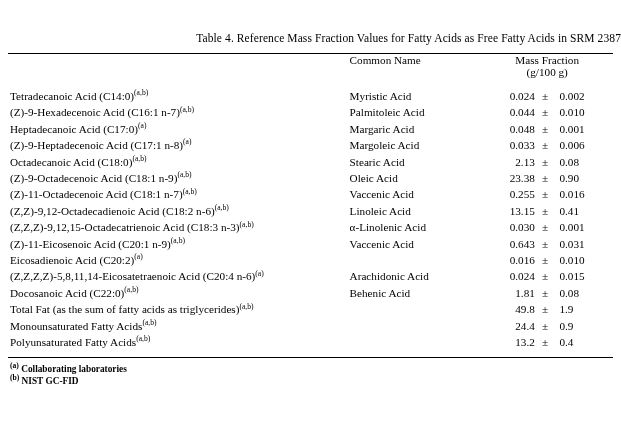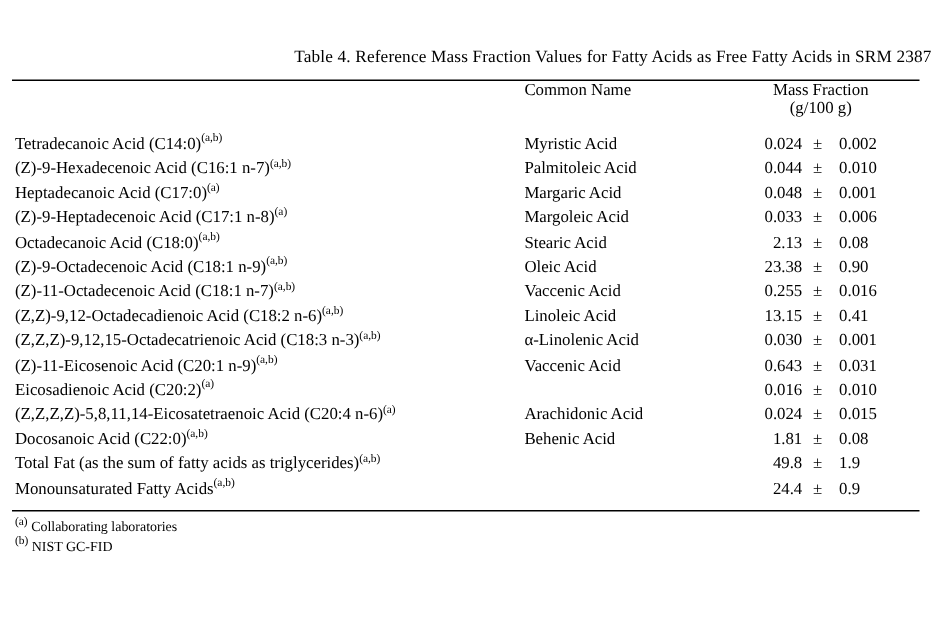--- a/index.html
+++ b/index.html
@@ -76,20 +76,21 @@
   sup {
     font-size: 7.6px;
     vertical-align: super;
     line-height: 0;
     margin-top: 38px;
   }
   .footnotes {
     margin: 5px 10px 0 10px;
     font-size: 9.3px;
     line-height: 12.5px;
+    font-weight: bold;
   }
   .footnotes div {
     white-space: nowrap;
   }
   .fn-mark {
     font-size: 7.6px;
     vertical-align: super;
     line-height: 0;
   }
   .pm { font-family: "Liberation Serif", serif; }
@@ -225,20 +226,27 @@
           <td class="col-pm pm">±</td>
           <td class="col-unc">1.9</td>
         </tr>
         <tr class="body-row">
           <td>Monounsaturated Fatty Acids<sup>(a,b)</sup></td>
           <td></td>
           <td class="col-val">24.4</td>
           <td class="col-pm pm">±</td>
           <td class="col-unc">0.9</td>
         </tr>
+        <tr class="body-row">
+          <td>Polyunsaturated Fatty Acids<sup>(a,b)</sup></td>
+          <td></td>
+          <td class="col-val">13.2</td>
+          <td class="col-pm pm">±</td>
+          <td class="col-unc">0.4</td>
+        </tr>
       </tbody>
   </table>
 
   <hr class="rule bottom" style="margin-top:6px">
 
   <div class="footnotes" id="footnotes">
       <div><span class="fn-mark">(a)</span><span> Collaborating laboratories</span></div>
       <div><span class="fn-mark">(b)</span><span> NIST GC-FID</span></div>
     </div>
 

